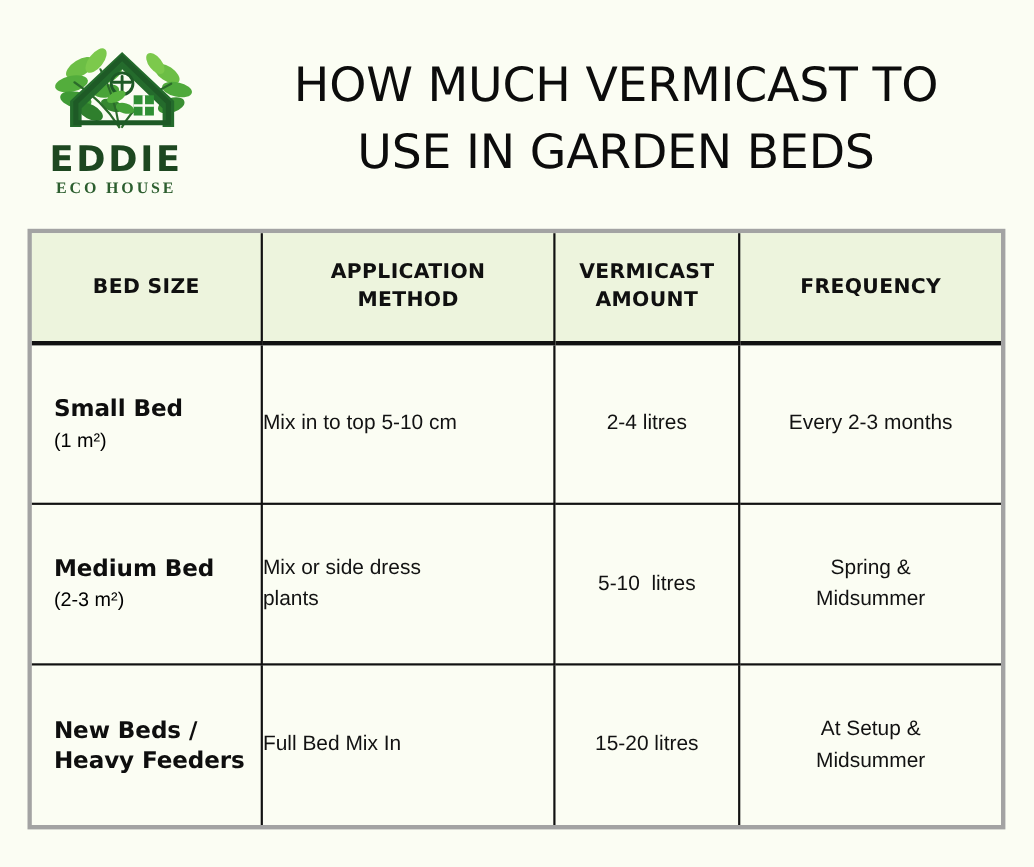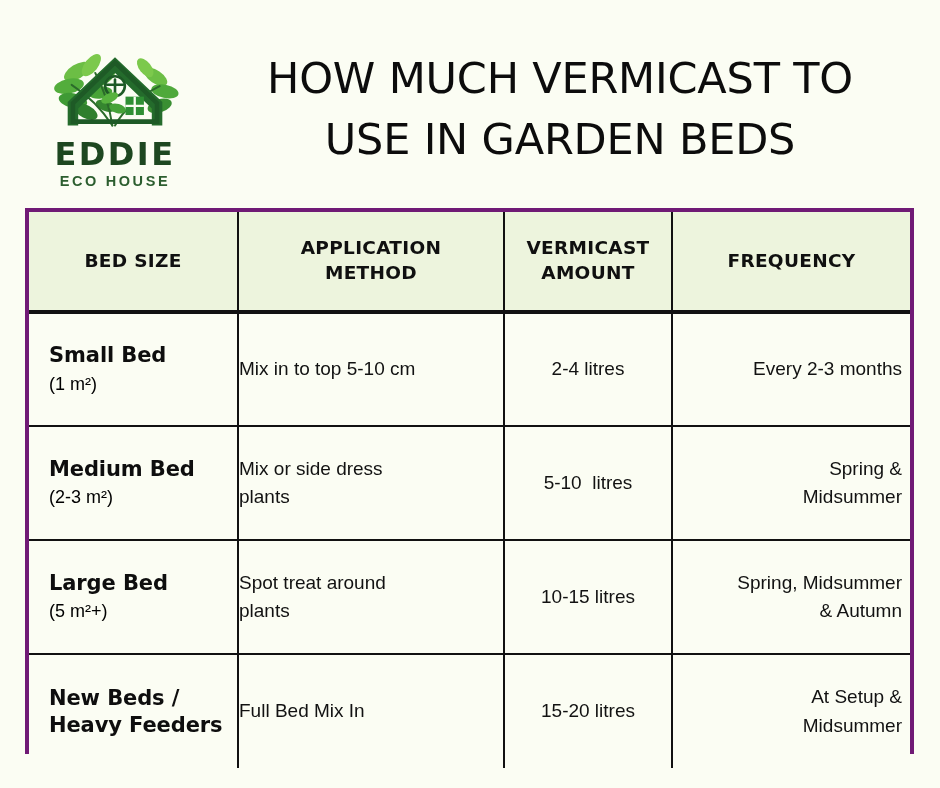--- a/index.html
+++ b/index.html
@@ -29,26 +29,26 @@
     top: 0;
     width: 940px;
     height: 200px;
     display: flex;
     flex-direction: row;
     align-items: flex-start;
   }
   .logo-block {
     position: absolute;
     left: 45px;
-    top: 48px;
+    top: 38px;
     width: 140px;
     height: 135px;
     display: flex;
     flex-direction: column;
-    align-items: center;
+    align-items: flex-start;
     justify-content: flex-start;
   }
   .logo-mark {
     width: 132px;
     height: 92px;
     display: block;
   }
   .logo-wordmark {
     margin-top: -2px;
     text-align: center;
@@ -56,21 +56,21 @@
   }
   .logo-name {
     font-family: "DejaVu Sans", sans-serif;
     font-weight: bold;
     font-size: 32px;
     letter-spacing: 2.5px;
     color: #1d4720;
     display: block;
   }
   .logo-sub {
-    font-family: Liberation Sans, sans-serif;
+    font-family: Liberation Serif, serif;
     font-weight: bold;
     font-size: 14.5px;
     letter-spacing: 2.6px;
     color: #2c5e2f;
     display: block;
     margin-top: 4px;
   }
 
   .title-block {
     position: absolute;
@@ -90,21 +90,21 @@
     white-space: nowrap;
   }
 
   
   .table-wrap {
     position: absolute;
     left: 25px;
     top: 208px;
     width: 889px;
     height: 546px;
-    border: 4px solid #701a75;
+    border: 4px solid #a3a3a3;
     box-sizing: border-box;
     background: #fbfdf3;
   }
   table.vermicast-table {
     border-collapse: collapse;
     width: 100%;
     height: 100%;
     table-layout: fixed;
   }
   table.vermicast-table col.c1 { width: 209px; }
@@ -133,21 +133,21 @@
 
   tbody td {
     border-right: 2px solid #111111;
     border-bottom: 2px solid #111111;
     vertical-align: middle;
     padding: 8px 14px;
     box-sizing: border-box;
     background: #fbfdf3;
     height: 114px;
   }
-  tbody td:last-child { border-right: none; text-align: right; }
+  tbody td:last-child { border-right: none; }
   tbody tr:last-child td { border-bottom: none; }
 
   td.col-bed {
     text-align: left;
     padding-left: 20px;
   }
   .bed-name {
     display: block;
     font-family: "DejaVu Sans", sans-serif;
     font-weight: bold;
@@ -310,35 +310,20 @@
             <span class="wrap-2">Mix or side dress</span>
             <span class="wrap-2">plants</span>
           </td>
           <td class="col-amount">5-10  litres</td>
           <td class="col-frequency">
             <span class="wrap-2">Spring &amp;</span>
             <span class="wrap-2">Midsummer</span>
           </td>
         </tr>
 
-        <tr>
-          <td class="col-bed">
-            <span class="bed-name">Large Bed</span>
-            <span class="bed-area">(5 m²+)</span>
-          </td>
-          <td class="col-method">
-            <span class="wrap-2">Spot treat around</span>
-            <span class="wrap-2">plants</span>
-          </td>
-          <td class="col-amount">10-15 litres</td>
-          <td class="col-frequency">
-            <span class="wrap-2">Spring, Midsummer</span>
-            <span class="wrap-2">&amp; Autumn</span>
-          </td>
-        </tr>
 
         <tr>
           <td class="col-bed">
             <span class="bed-name">New Beds /</span>
             <span class="bed-name">Heavy Feeders</span>
           </td>
           <td class="col-method">
             <span class="wrap-2">Full Bed Mix In</span>
           </td>
           <td class="col-amount">15-20 litres</td>

